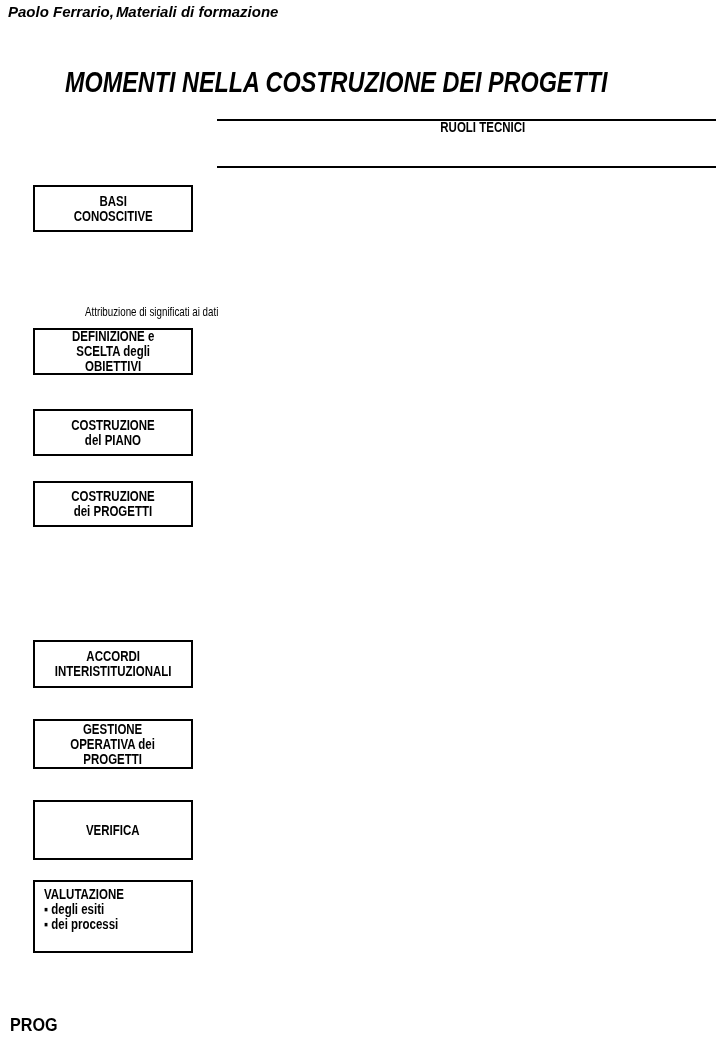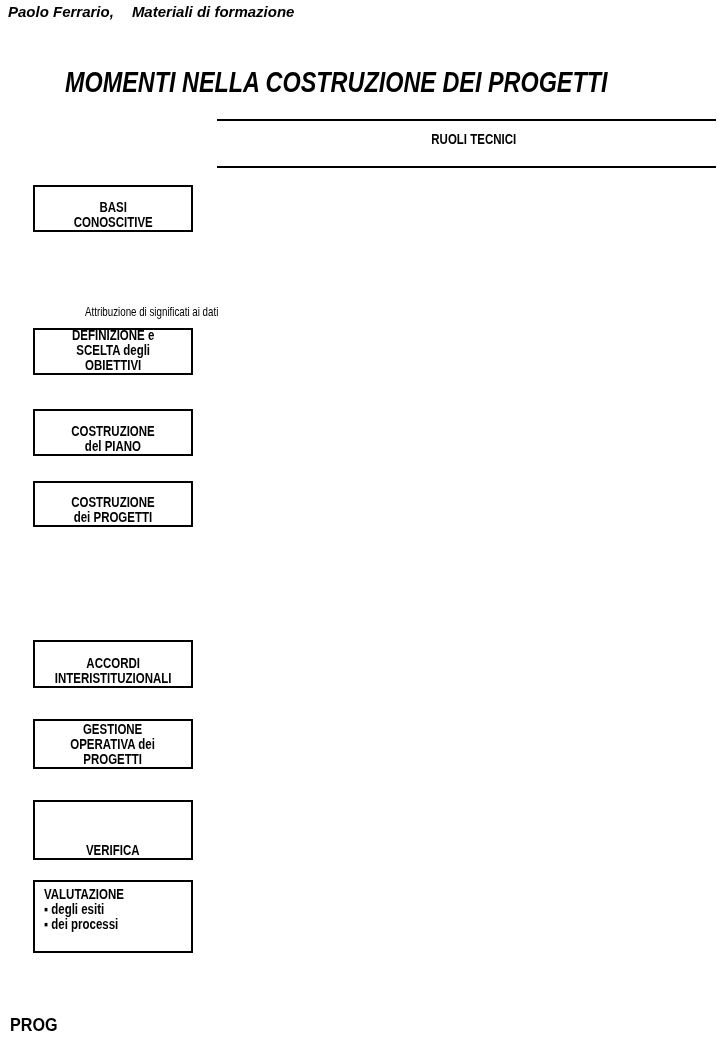--- a/index.html
+++ b/index.html
@@ -12,21 +12,21 @@
     font-family:"Liberation Sans","DejaVu Sans",sans-serif;
     overflow:hidden;
   }
 
   
   .byline {
     position:absolute; left:8px; top:3px;
     font-size:15px; font-weight:bold; font-style:italic;
     white-space:nowrap;
   }
-  .byline .subtitle { margin-left:18px; }
+  .byline .subtitle { margin-left:2px; }
 
   
   .title {
     position:absolute; left:65px; top:65px;
     font-size:30px; font-weight:bold; font-style:italic;
     white-space:nowrap;
     transform:scaleX(0.78); transform-origin:left top;
   }
 
   
@@ -45,21 +45,21 @@
   }
   .col-head .lbl {
     display:block; white-space:pre-line;
     transform:scaleX(0.82); transform-origin:center top;
   }
 
   
   .stage {
     position:absolute; left:33px; width:160px;
     border:2px solid #000000; background:#ffffff;
-    display:flex; align-items:flex-end; justify-content:center;
+    display:flex; align-items:center; justify-content:center;
     font-size:14px; font-weight:bold; line-height:15px;
     text-align:center;
   }
   .stage .lbl {
     display:block; white-space:pre-line;
     transform:scaleX(0.82); transform-origin:center center;
   }
   .stage--topleft {
     align-items:flex-start; justify-content:flex-start;
     text-align:left; padding:5px 2px 0 9px;
@@ -87,21 +87,21 @@
 
   <div class="byline">
     <span>Paolo Ferrario,</span><span class="subtitle">Materiali di formazione</span>
   </div>
 
   <h1 class="title">MOMENTI NELLA COSTRUZIONE DEI PROGETTI</h1>
 
   <div class="rule top"></div>
   <div class="rule bottom"></div>
 
-  <div class="col-head" style="left:399px; width:150px; padding-top:13px">
+  <div class="col-head" style="left:408px; width:150px; padding-top:1px">
     <span class="lbl">RUOLI TECNICI</span>
   </div>
 
   <div class="stage" style="top:185px; height:47px">
     <span class="lbl">BASI
 CONOSCITIVE</span>
   </div>
 
 
   <div class="annotation">Attribuzione di significati ai dati</div>

